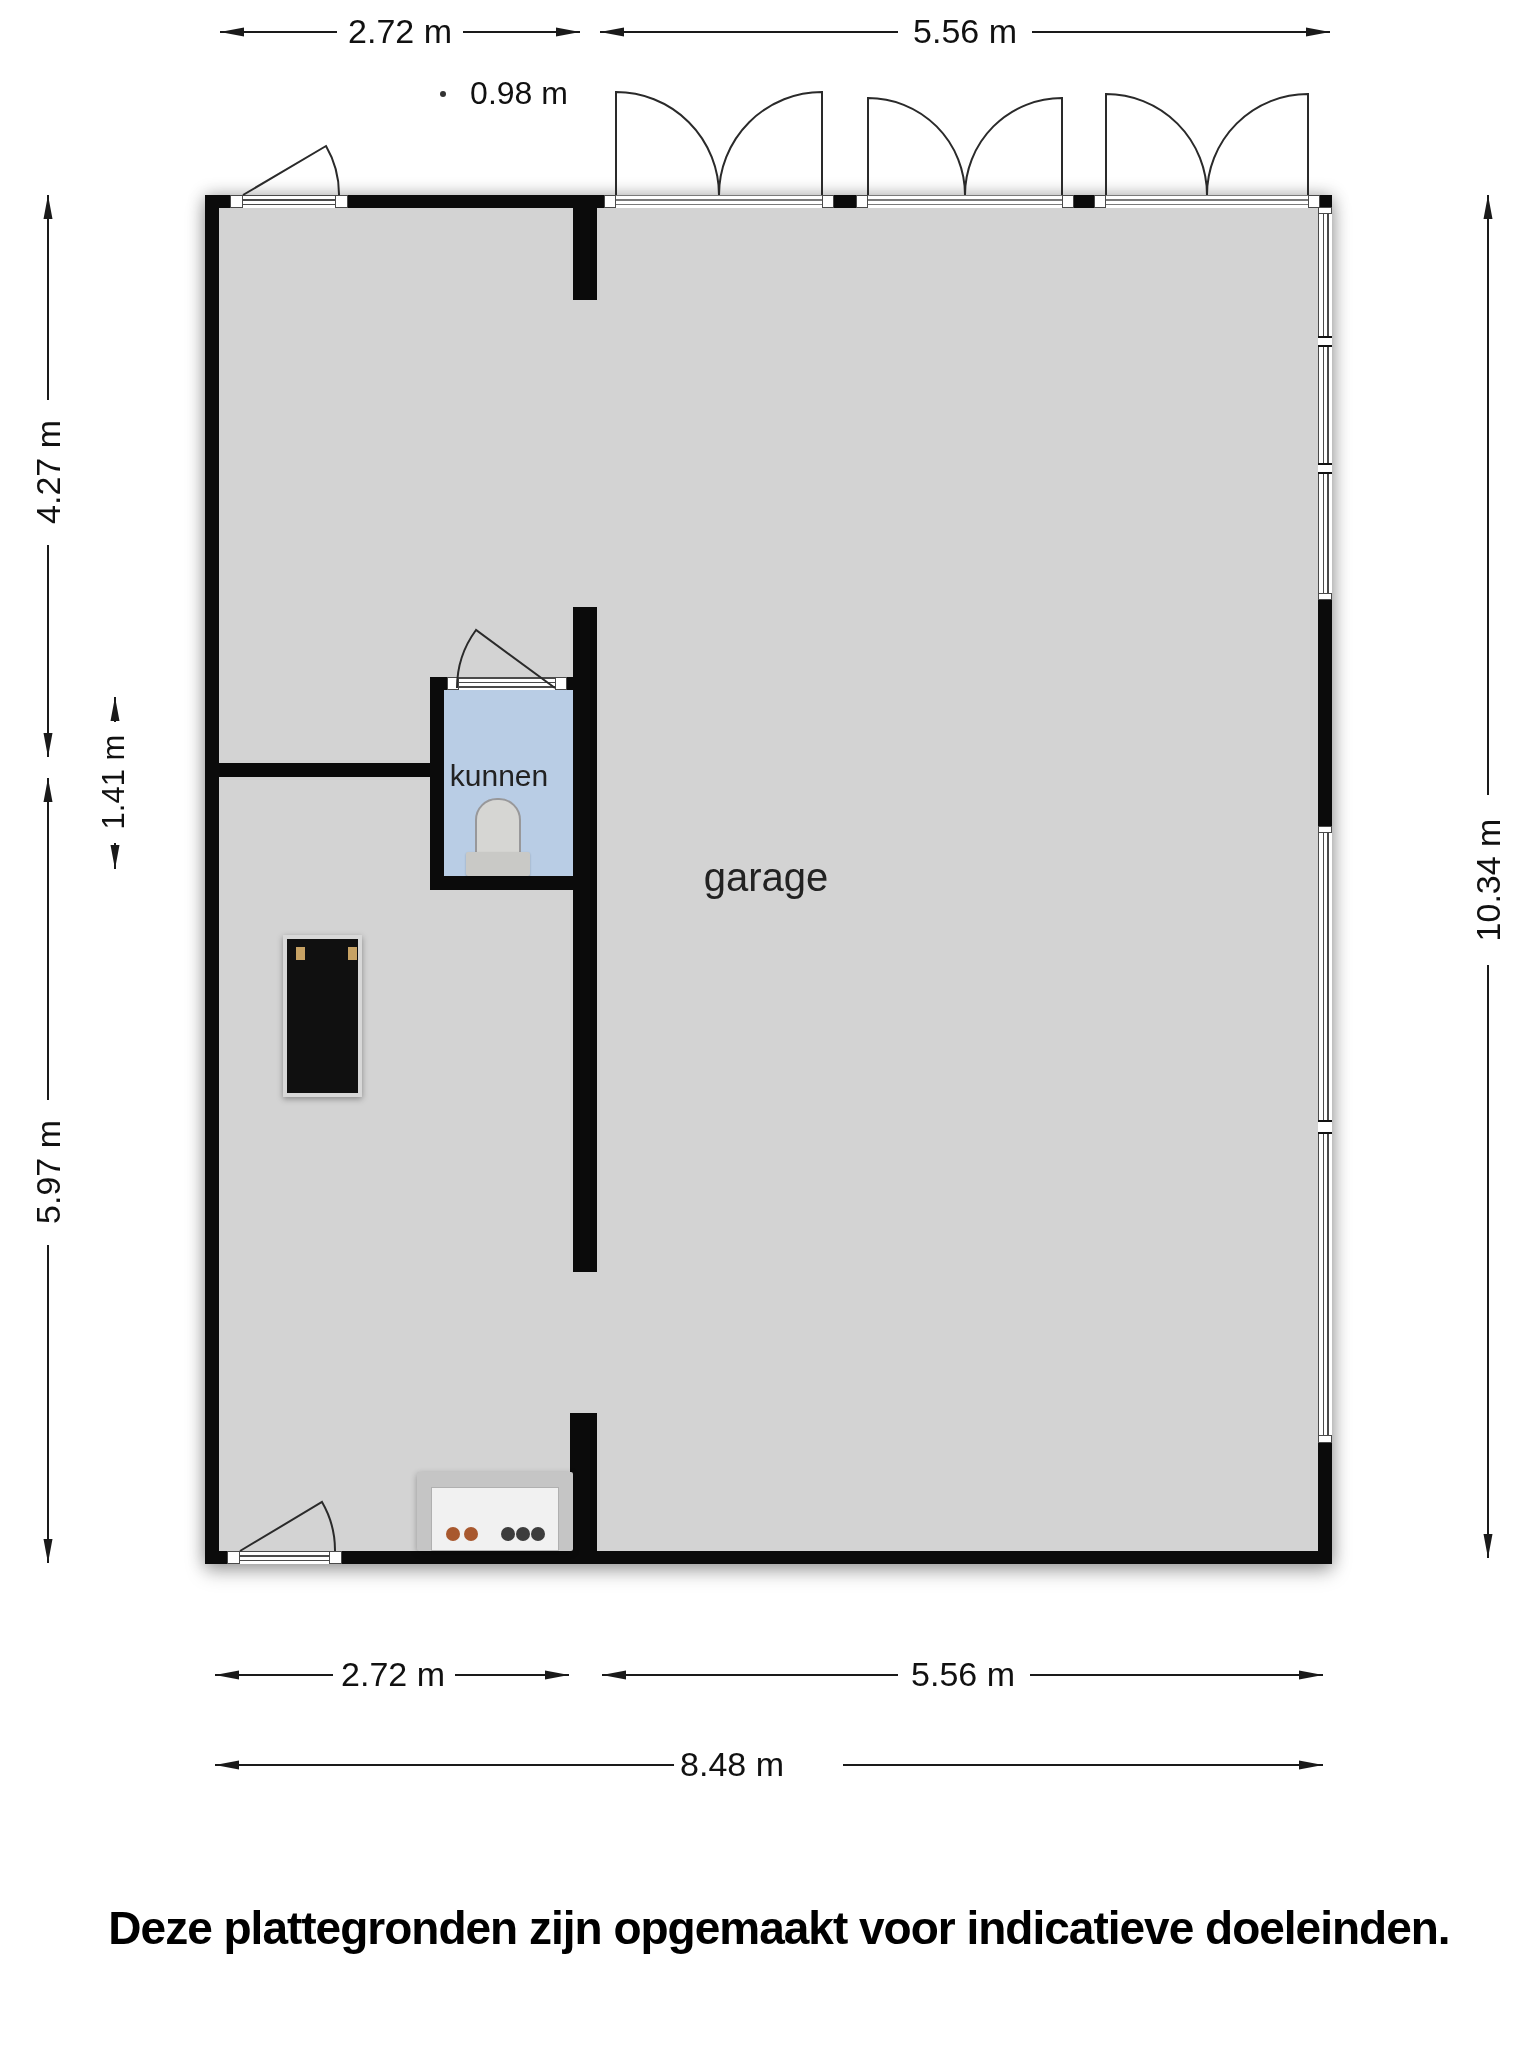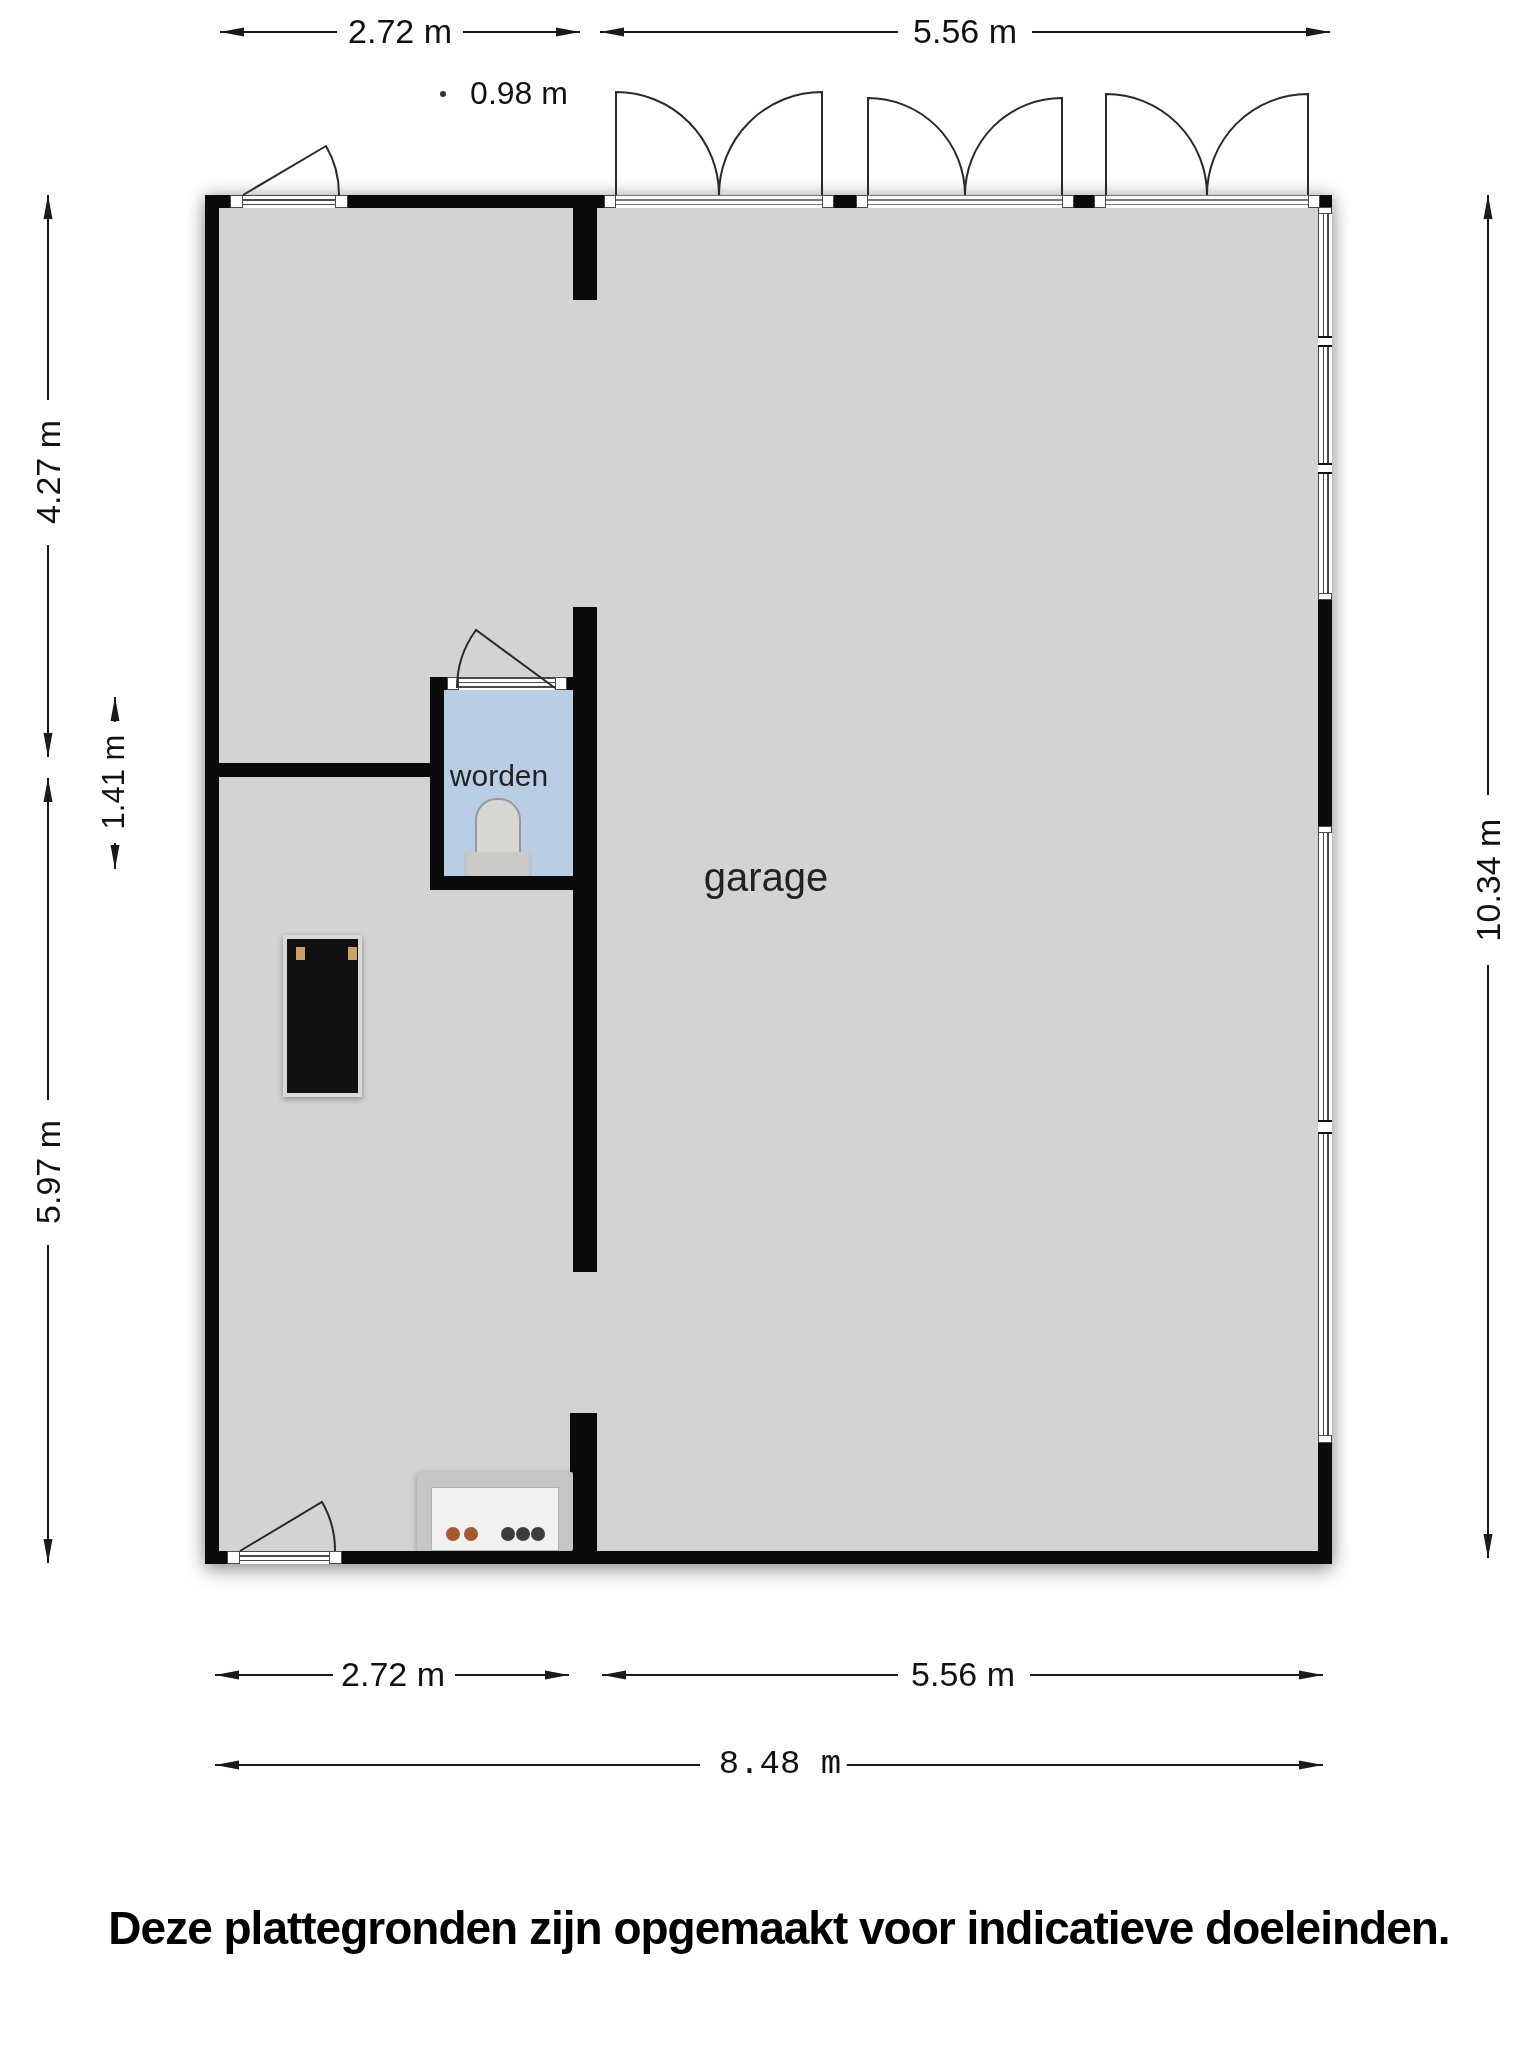--- a/index.html
+++ b/index.html
@@ -150,30 +150,30 @@
       <line x1="602" y1="1675" x2="898" y2="1675" marker-start="url(#mS)"></line>
       <line x1="1030" y1="1675" x2="1323" y2="1675" marker-end="url(#mE)"></line>
       <line x1="215" y1="1765" x2="700" y2="1765" marker-start="url(#mS)"></line>
       <line x1="843" y1="1765" x2="1323" y2="1765" marker-end="url(#mE)"></line>
     </g>
     <circle cx="443" cy="94" r="3" fill="#333"></circle>
     <circle cx="568" cy="94" r="3" fill="#333"></circle>
   </svg>
 
   <div class="abs room-label" style="left:766px;top:877px;">garage</div>
-  <div class="abs room-label small" style="left:499px;top:776px;">worden</div>
+  <div class="abs room-label small" style="left:499px;top:776px;">kunnen</div>
 
   <div class="abs dim" style="left:400px;top:31px;">2.72 m</div>
   <div class="abs dim" style="left:965px;top:31px;">5.56 m</div>
   <div class="abs dim inset" style="left:519px;top:93px;">0.98 m</div>
   <div class="abs dim vert" style="left:48px;top:472px;">4.27 m</div>
   <div class="abs dim vert tiny" style="left:114px;top:782px;">1.41 m</div>
   <div class="abs dim vert" style="left:48px;top:1172px;">5.97 m</div>
   <div class="abs dim vert" style="left:1488px;top:880px;">10.34 m</div>
   <div class="abs dim" style="left:393px;top:1674px;">2.72 m</div>
   <div class="abs dim" style="left:963px;top:1674px;">5.56 m</div>
-  <div class="abs dim" style="left:780px;top:1764px;font-family:Liberation Mono, monospace;">8.48 m</div>
+  <div class="abs dim" style="left:732px;top:1764px;">8.48 m</div>
 
   <div class="abs" id="footer">
     <div>Deze plattegronden zijn opgemaakt voor indicatieve doeleinden.</div>
   </div>
 
 </div>
 
 </body></html>

